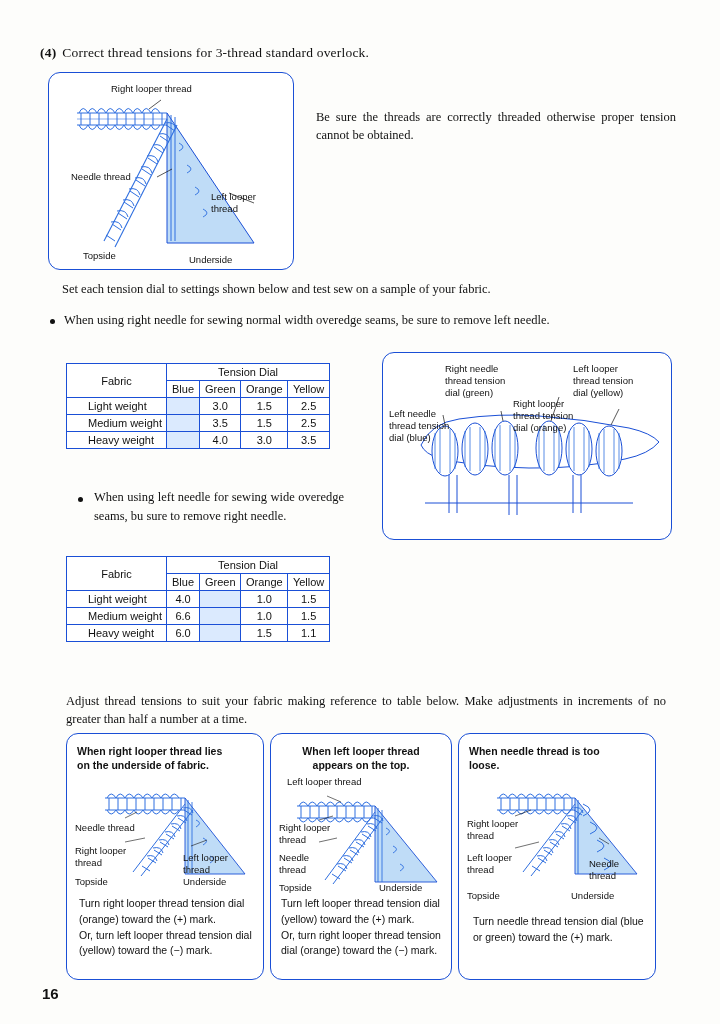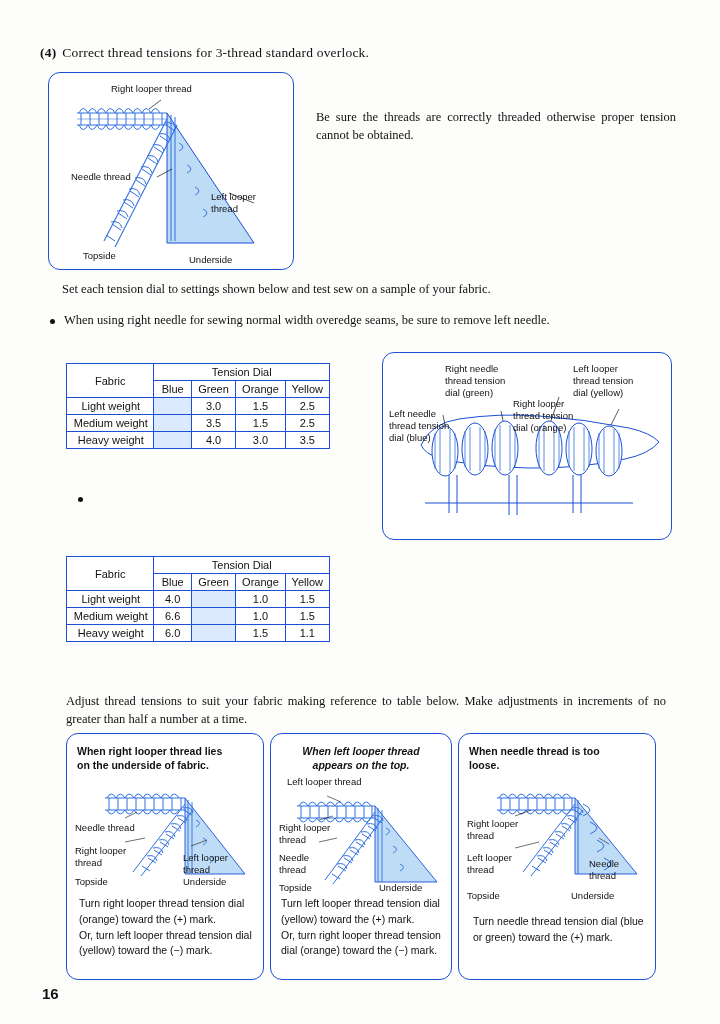--- a/index.html
+++ b/index.html
@@ -62,22 +62,22 @@
     background: #fff;
   }
   table.tt td, table.tt th {
     border: 1px solid #1a4fd6;
     text-align: center;
     padding: 2px 4px;
     font-weight: normal;
     color: #111;
   }
   table.tt td.fabric-cell {
-    text-align: center;
-    padding-left: 5px;
+    text-align: left;
+    padding-left: 21px;
     white-space: nowrap;
   }
   .cell-blue-fill { background: #dbeafe; }
   
   .panel-title {
     font-size: 10.5px;
     font-weight: bold;
     font-family: "Liberation Sans", sans-serif;
     line-height: 1.35;
     text-align: center;
@@ -310,20 +310,21 @@
         <path d="M236,56 L228,72"></path>
       </g>
     </svg>
     <div class="lbl wrap" style="left:62px; top:10px; width:90px; text-align:left;">Right needle<br>thread tension<br>dial (green)</div>
     <div class="lbl wrap" style="left:190px; top:10px; width:92px; text-align:left;">Left looper<br>thread tension<br>dial (yellow)</div>
     <div class="lbl wrap" style="left:6px; top:55px; width:90px; text-align:left;">Left needle<br>thread tension<br>dial (blue)</div>
     <div class="lbl wrap" style="left:130px; top:45px; width:88px; text-align:left;">Right looper<br>thread tension<br>dial (orange)</div>
   </div>
 
   <div class="bullet-dot" style="left:78px; top:497px;"></div>
+  <div class="bullet-row" style="left:94px; top:488px; width:250px; text-align:justify;">When using left needle for sewing wide overedge seams, bu sure to remove right needle.</div>
 
   <table class="tt" style="left:66px; top:556px; width:264px;">
     <tbody>
         <tr>
       <td rowspan="2" style="width:86px;">Fabric</td>
       <td colspan="4" class="hdr-dial">Tension Dial</td>
     </tr>
     <tr>
       <td style="width:42px;">Blue</td>
       <td style="width:46px;">Green</td>
@@ -423,21 +424,21 @@
     </svg>
     <div class="lbl" style="left:8px; top:88px;">Needle thread</div>
     <div class="lbl wrap" style="left:8px; top:111px; width:56px;">Right looper<br>thread</div>
     <div class="lbl wrap" style="left:116px; top:118px; width:58px;">Left looper<br>thread</div>
     <div class="lbl" style="left:8px; top:142px;">Topside</div>
     <div class="lbl" style="left:116px; top:142px;">Underside</div>
     <div class="panel-text" style="position:absolute; left:12px; top:162px; width:176px;">Turn right looper thread tension dial (orange) toward the (+) mark.<br>Or, turn left looper thread tension dial (yellow) toward the (−) mark.</div>
   </div>
 
   <div class="bluebox" style="left:270px; top:733px; width:180px; height:245px;">
-    <div class="panel-title" style="margin:10px 8px 0 8px;font-style:italic;">When left looper thread<br>appears on the top.</div>
+    <div class="panel-title" style="margin:10px 8px 0 8px;">When left looper thread<br>appears on the top.</div>
     <div class="lbl" style="left:16px; top:42px;">Left looper thread</div>
     <svg width="180" height="104" viewBox="0 0 180 104" style="position:absolute; left:0; top:56px;">
       <polygon points="104,16 104,92 166,92" fill="#bfdcf7" stroke="#1a4fd6" stroke-width="0.9"></polygon>
       <g stroke="#2f6fe0" stroke-width="1" fill="none">
         <path d="M26,16 L104,16"></path>
           <path d="M26,28 L104,28"></path>
         <path d="M28,16 q4,-8 9,0"></path>
           <path d="M37,16 q4,-8 9,0"></path>
           <path d="M46,16 q4,-8 9,0"></path>
         <path d="M55,16 q4,-8 9,0"></path>

